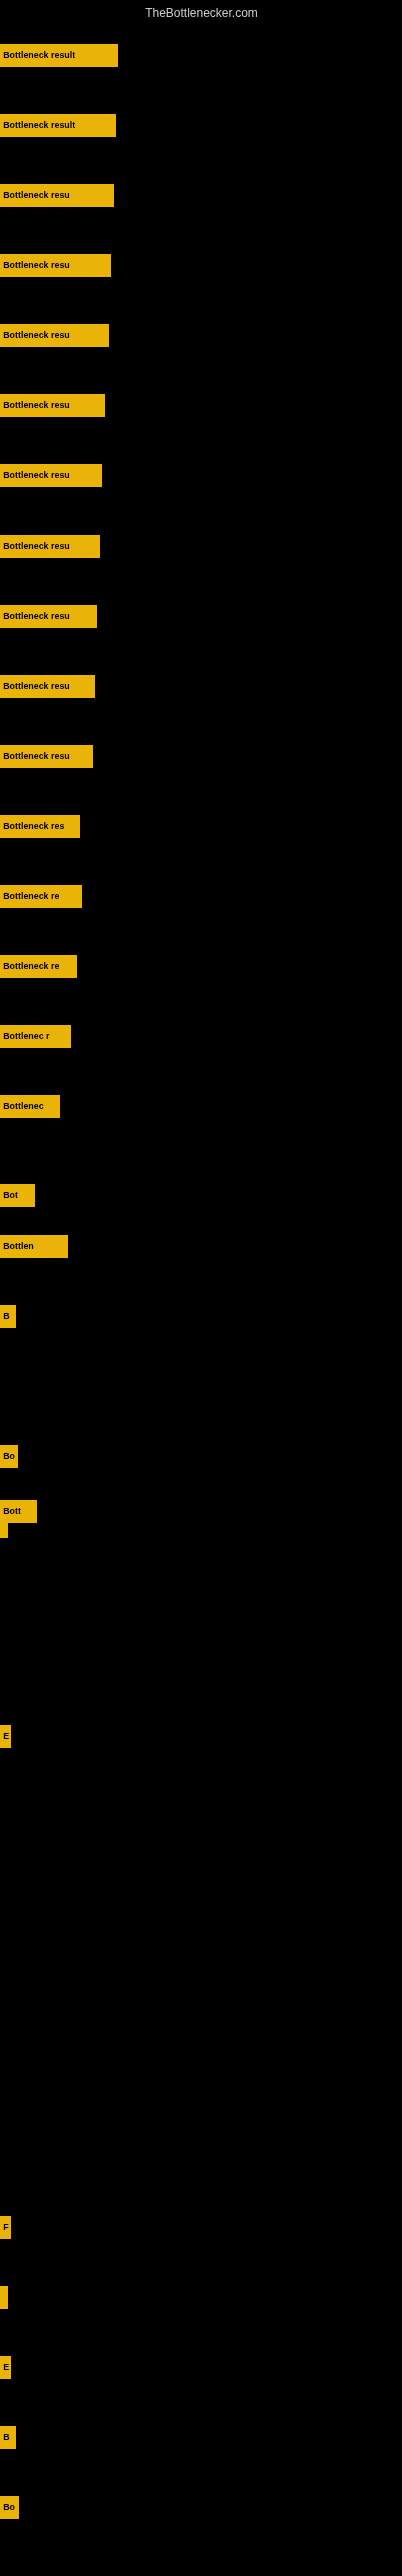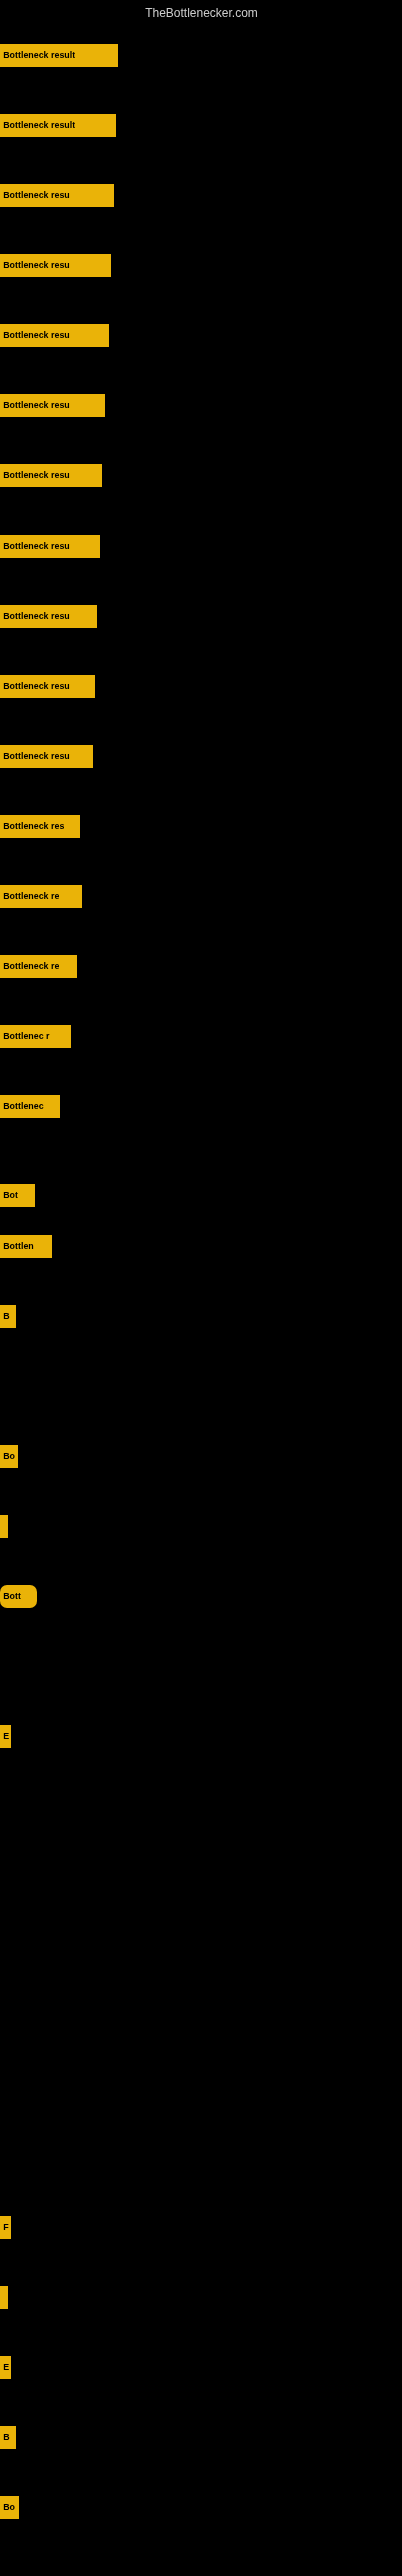--- a/index.html
+++ b/index.html
@@ -86,33 +86,33 @@
     </div>
     <div class="bar-item" style="top: 1025px; width: 71px;">
       <span class="bar-label">Bottlenec r</span>
     </div>
     <div class="bar-item" style="top: 1095px; width: 60px; text-align: center;">
       <span class="bar-label">Bottlenec</span>
     </div>
     <div class="bar-item" style="top: 1165px; width: 35px; margin-top: 19px;">
       <span class="bar-label">Bot</span>
     </div>
-    <div class="bar-item" style="top: 1235px; width: 52px;">
+    <div class="bar-item" style="top: 1235px; width: 68px;">
       <span class="bar-label">Bottlen</span>
     </div>
     <div class="bar-item" style="top: 1305px; width: 16px;">
       <span class="bar-label">B</span>
     </div>
     <div class="bar-item" style="top: 1445px; width: 17.7px;">
       <span class="bar-label">Bo</span>
     </div>
     <div class="bar-item" style="top: 1515px; width: 8px;">
       <span class="bar-label"></span>
     </div>
-    <div class="bar-item" style="top: 1585px; width: 37px; border-radius: 7px;">
+    <div class="bar-item" style="top: 1500px; width: 37px;">
       <span class="bar-label">Bott</span>
     </div>
     <div class="bar-item" style="top: 1725px; width: 11.3px;">
       <span class="bar-label">E</span>
     </div>
     <div class="bar-item" style="top: 2216px; width: 11.3px;">
       <span class="bar-label">F</span>
     </div>
     <div class="bar-item" style="top: 2286px; width: 8px;">
       <span class="bar-label"></span>

